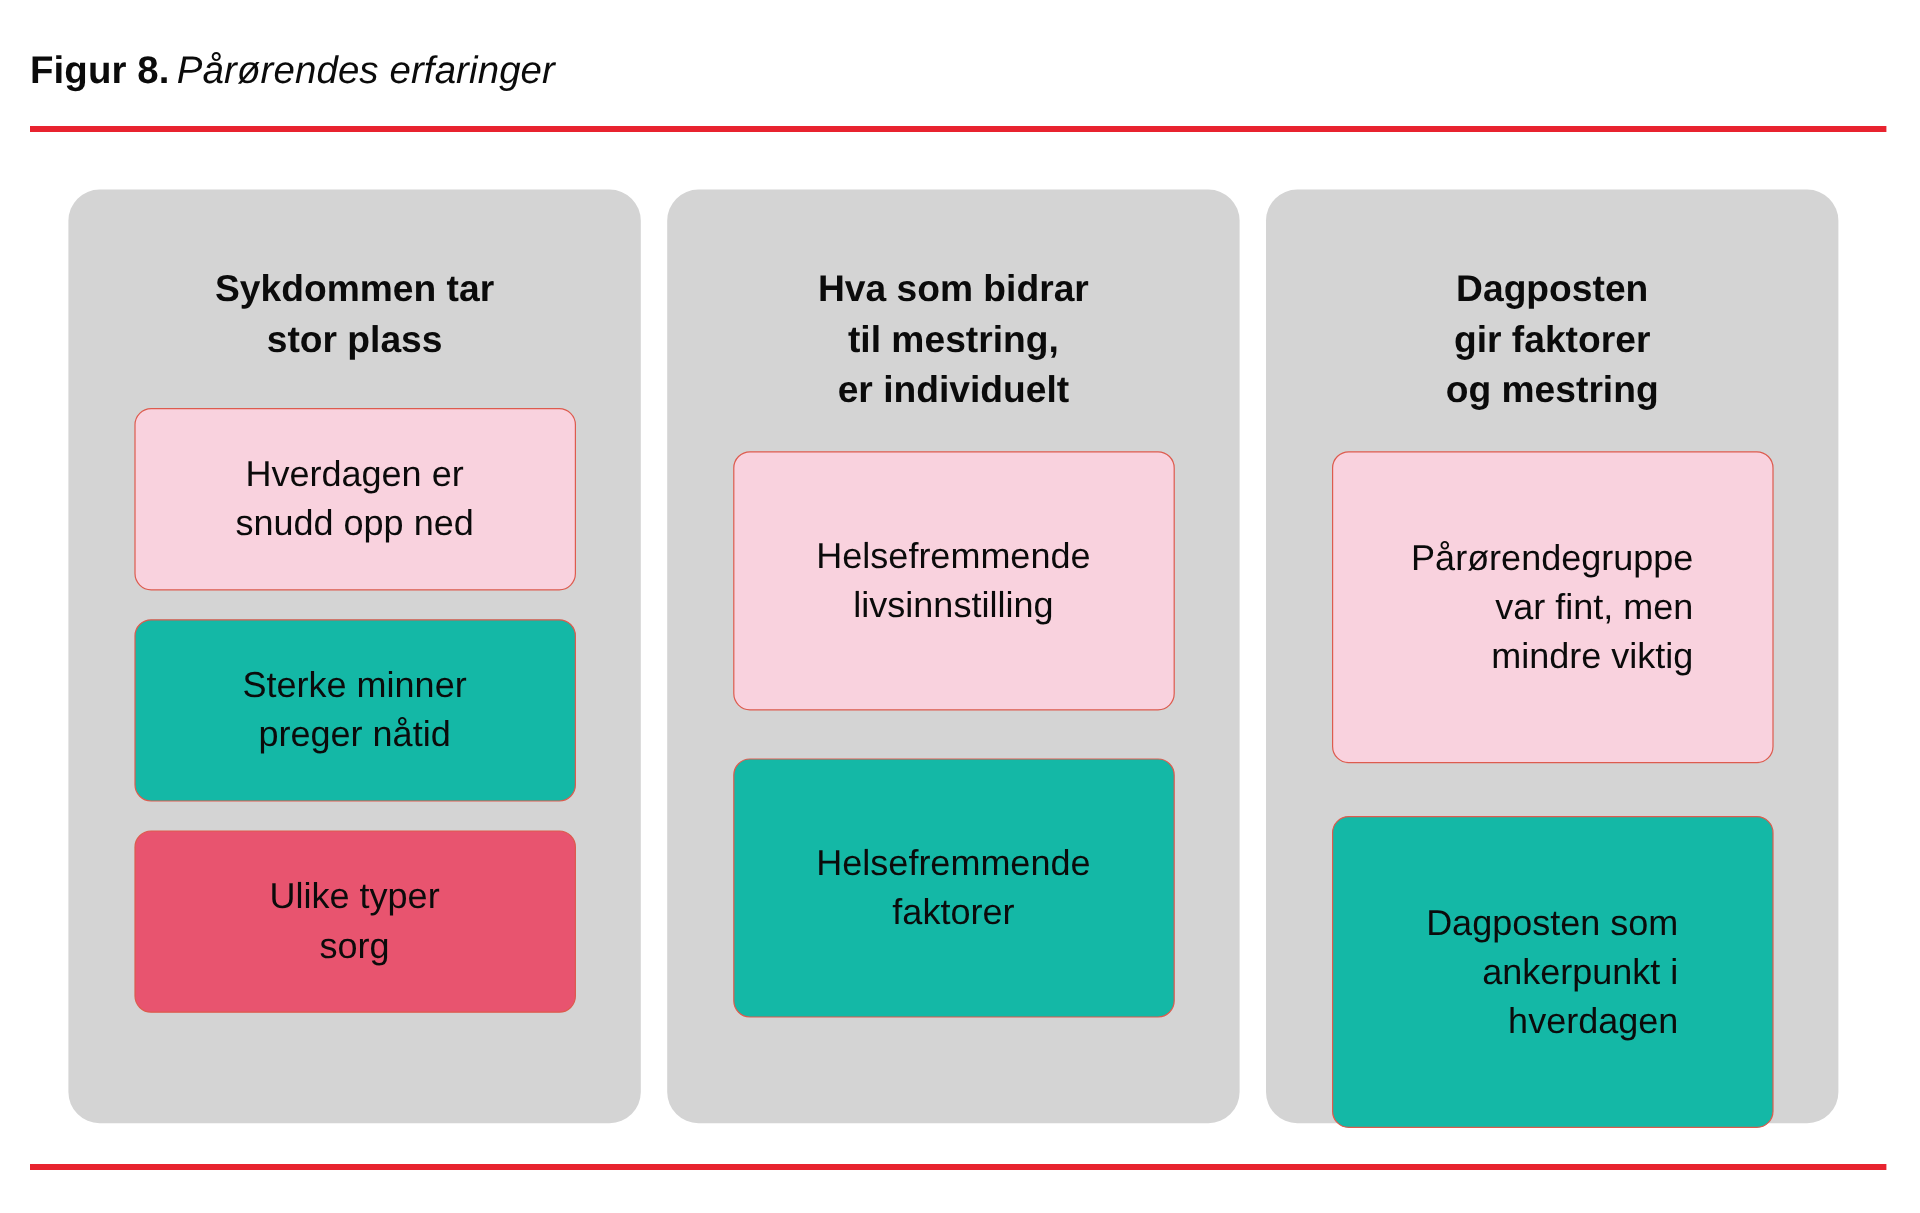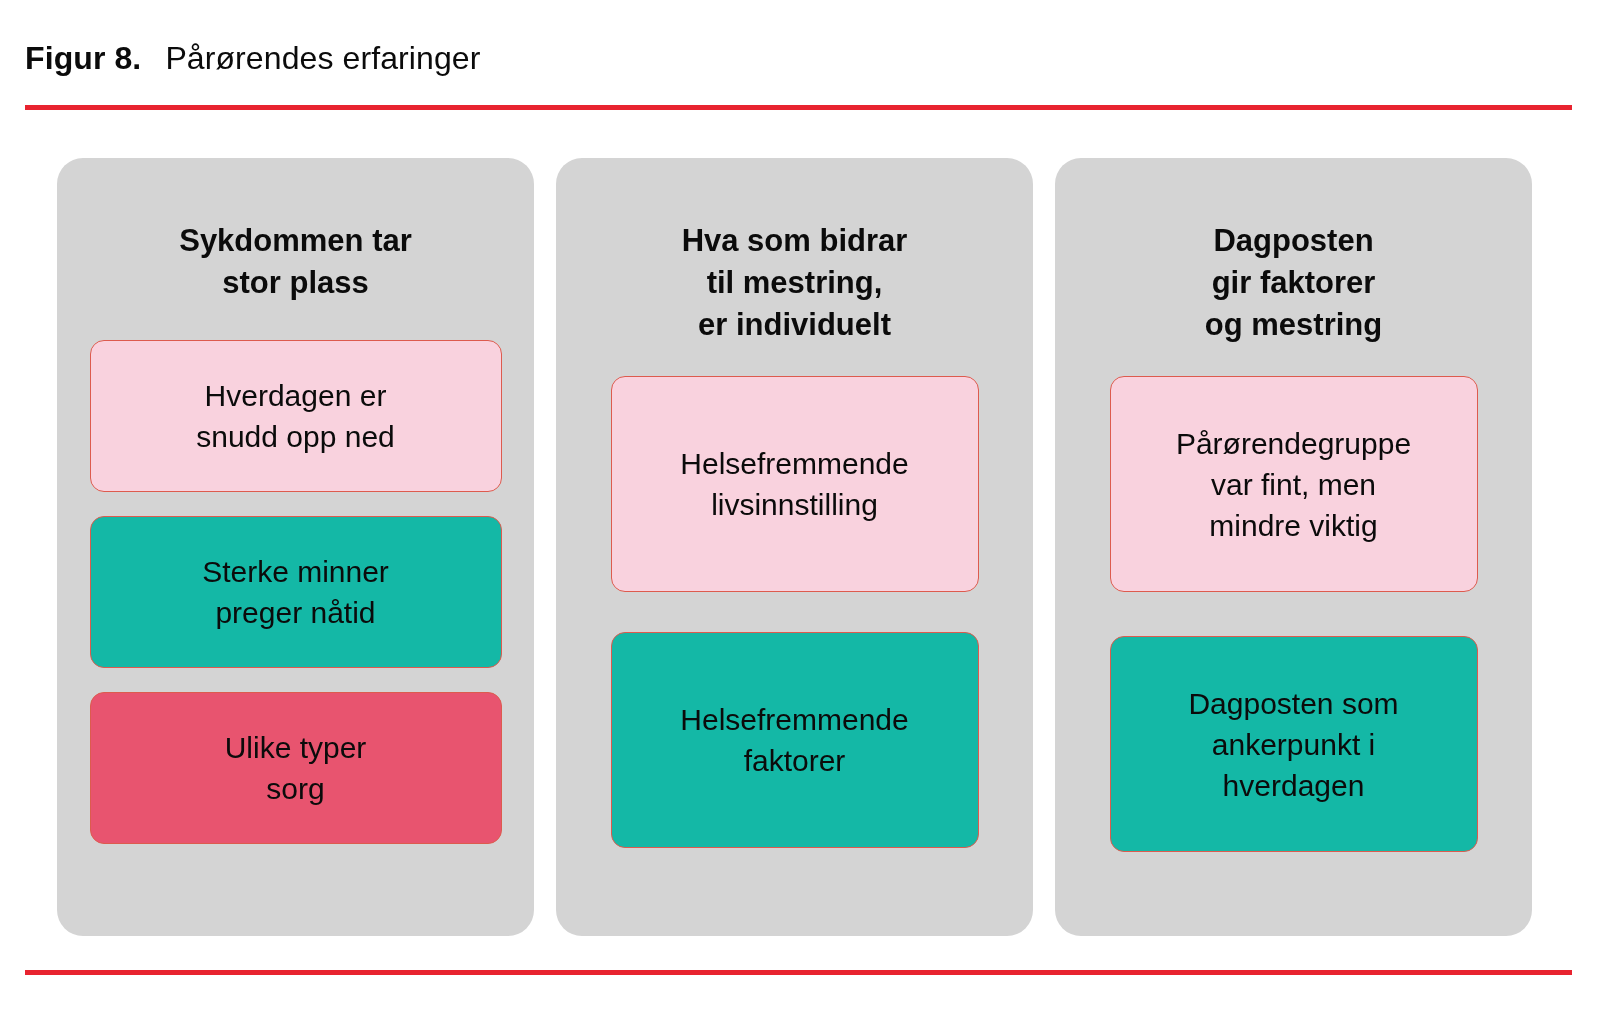--- a/index.html
+++ b/index.html
@@ -33,21 +33,22 @@
     line-height: 40px;
     letter-spacing: 0.1px;
     white-space: nowrap;
     color: #0b0b0b;
   }
   .figure-title .title-label {
     font-weight: 700;
   }
   .figure-title .title-text {
     font-weight: 400;
-    margin-left: 24px;
+    margin-left: 6px;
+    font-style: italic;
   }
 
   
   .rule {
     position: absolute;
     left: 25px;
     width: 1547px;
     height: 5px;
     background: #e8232f;
   }
@@ -115,29 +116,29 @@
     padding: 6px 12px;
   }
 
   
   .shade-light  { background: #f9d2de; }
   .shade-medium { background: #14b8a6; }
   .shade-dark   { background: #e8546f; }
 
   
   .col-1 .card-stack { margin-top: 36px; gap: 24px; }
-  .col-1 .card { width: 412px; height: 152px; }
+  .col-1 .card { width: 368px; height: 152px; }
 
   
   .col-2 .card-stack { margin-top: 30px; gap: 40px; }
   .col-2 .card { width: 368px; height: 216px; }
 
   
   .col-3 .card-stack { margin-top: 30px; gap: 44px; }
-  .col-3 .card { width: 368px; height: 216px; }
+  .col-3 .card { width: 368px; height: 260px; text-align: right; }
 </style>
 </head>
 <body>
 
 <div class="figure-root">
 
   <div class="figure-title">
     <span class="title-label">Figur 8.</span><span class="title-text">Pårørendes erfaringer</span>
   </div>
 

